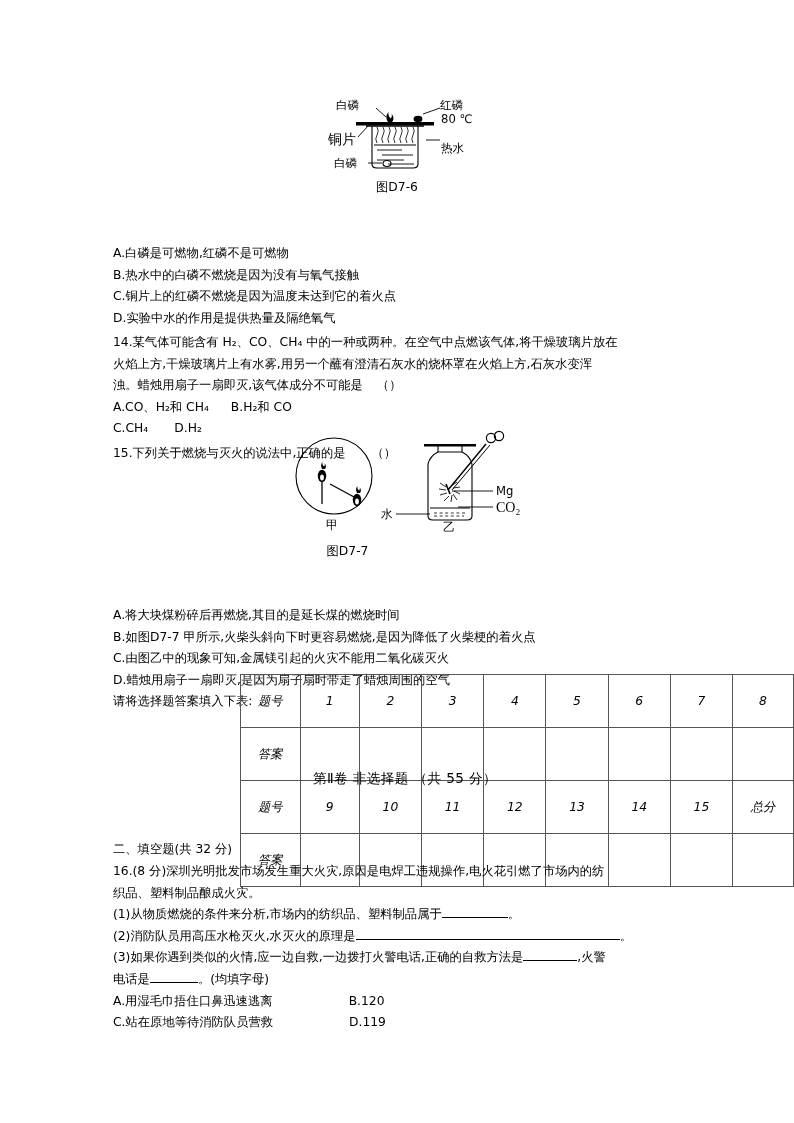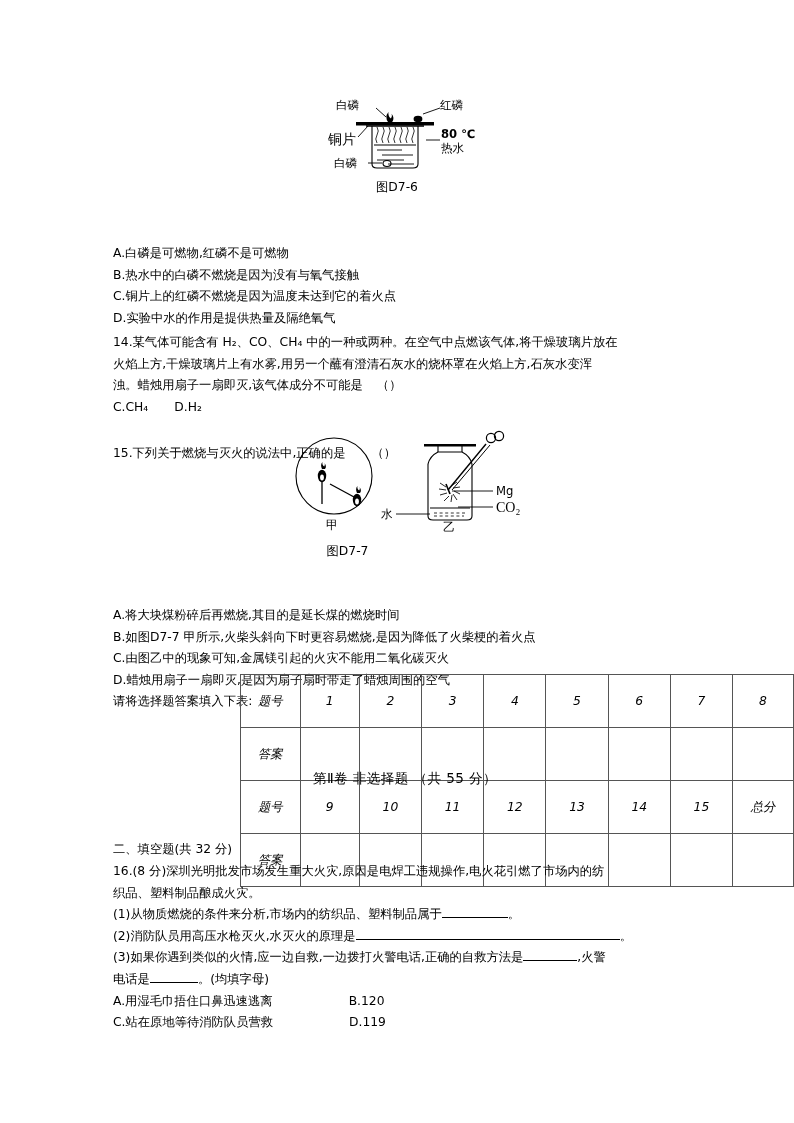--- a/index.html
+++ b/index.html
@@ -127,39 +127,42 @@
         <path d="M93 18 L110 12"></path>
         <path d="M28 41 L38 30"></path>
         <path d="M96 44 L110 44"></path>
         <path d="M38 67 L52 67"></path>
       </g>
     </svg>
 
     <span class="txt" style="left:6px;  top:2px;  font-size:11.6px;">白磷</span>
     <span class="txt" style="left:110px; top:2px;  font-size:11.6px;">红磷</span>
     <span class="txt" style="left:-2px;  top:36px; font-size:14px;">铜片</span>
-    <span class="txt" style="left:111px; top:31px; font-size:11.6px;font-weight:bold;">80 ℃</span>
+    <span class="txt" style="left:111px; top:16px; font-size:11.6px;">80 ℃</span>
     <span class="txt" style="left:111px; top:45px; font-size:11.6px;">热水</span>
     <span class="txt" style="left:4px;   top:60px; font-size:11.6px;">白磷</span>
   </div>
 
   <div class="txt" style="left:0; top:180px; width:794px; text-align:center; white-space:normal;">图D7-6</div>
 
   <div class="body-col" style="top:199px;">
     <div class="line">A.白磷是可燃物,红磷不是可燃物</div>
     <div class="line">B.热水中的白磷不燃烧是因为没有与氧气接触</div>
     <div class="line">C.铜片上的红磷不燃烧是因为温度未达到它的着火点</div>
     <div class="line">D.实验中水的作用是提供热量及隔绝氧气</div>
   </div>
 
   <div class="body-col" style="top:288px;">
     <div class="line">14.某气体可能含有 H₂、CO、CH₄ 中的一种或两种。在空气中点燃该气体,将干燥玻璃片放在</div>
     <div class="line">火焰上方,干燥玻璃片上有水雾,用另一个蘸有澄清石灰水的烧杯罩在火焰上方,石灰水变浑</div>
     <div class="line">
       <span>浊。蜡烛用扇子一扇即灭,该气体成分不可能是</span><span style="display:inline-block;width:14px;"></span><span>（）</span>
+    </div>
+    <div class="line">
+      <span>A.CO、H₂和 CH₄</span><span style="display:inline-block;width:22px;"></span><span>B.H₂和 CO</span>
     </div>
     <div class="line">
       <span>C.CH₄</span><span style="display:inline-block;width:26px;"></span><span>D.H₂</span>
     </div>
   </div>
 
   <div class="body-col" style="top:399px;">
     <div class="line">
       <span>15.下列关于燃烧与灭火的说法中,正确的是</span><span style="display:inline-block;width:26px;"></span><span>（）</span>
     </div>

